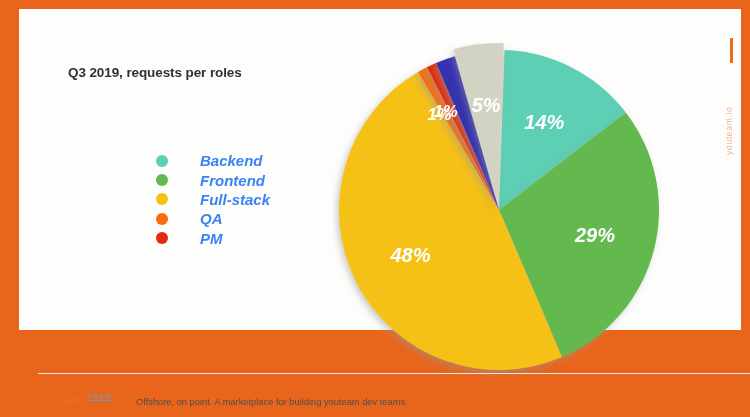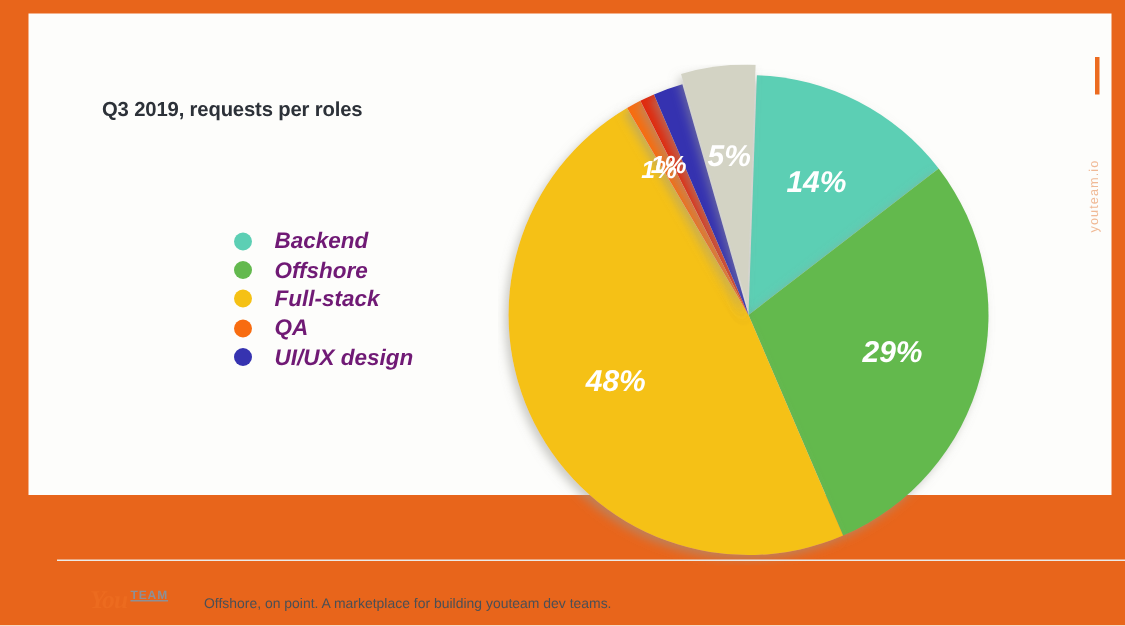--- a/index.html
+++ b/index.html
@@ -49,25 +49,25 @@
     align-items: center;
     height: 19.4px;
   }
   .legend-dot {
     width: 12px;
     height: 12px;
     border-radius: 50%;
     flex: 0 0 auto;
   }
   .legend-label {
-    margin-left: 15px;
+    margin-left: 32px;
     font-size: 15px;
     font-style: italic;
     font-weight: bold;
-    color: #701a75;
+    color: #3b82f6;
     white-space: nowrap;
   }
 
   
   #pie-wrap {
     position: absolute;
     left: 313px;
     top: 34px;
     width: 334px;
     height: 334px;
@@ -163,38 +163,38 @@
 
     <div id="legend">
 
       <div class="legend-row">
         <span class="legend-dot" style="background:#5ccfb4"></span>
         <span class="legend-label">Backend</span>
       </div>
 
       <div class="legend-row">
         <span class="legend-dot" style="background:#63b94e"></span>
-        <span class="legend-label">Offshore</span>
+        <span class="legend-label">Frontend</span>
       </div>
 
       <div class="legend-row">
         <span class="legend-dot" style="background:#f5c114"></span>
         <span class="legend-label">Full-stack</span>
       </div>
 
       <div class="legend-row">
         <span class="legend-dot" style="background:#f86c10"></span>
         <span class="legend-label">QA</span>
       </div>
 
-
-      <div class="legend-row">
-        <span class="legend-dot" style="background:#3633b0"></span>
-        <span class="legend-label">UI/UX design</span>
-      </div>
+      <div class="legend-row">
+        <span class="legend-dot" style="background:#e02b0c"></span>
+        <span class="legend-label">PM</span>
+      </div>
+
 
 
     </div>
 
     <div id="pie-wrap">
       <svg id="pie-svg" viewBox="0 0 334 334">
         <defs>
           <filter id="pieShadow" x="-25%" y="-25%" width="150%" height="150%">
             <feDropShadow dx="-2.5" dy="3" stdDeviation="3.2" flood-color="#9a9a92" flood-opacity="0.5"></feDropShadow>
           </filter>

